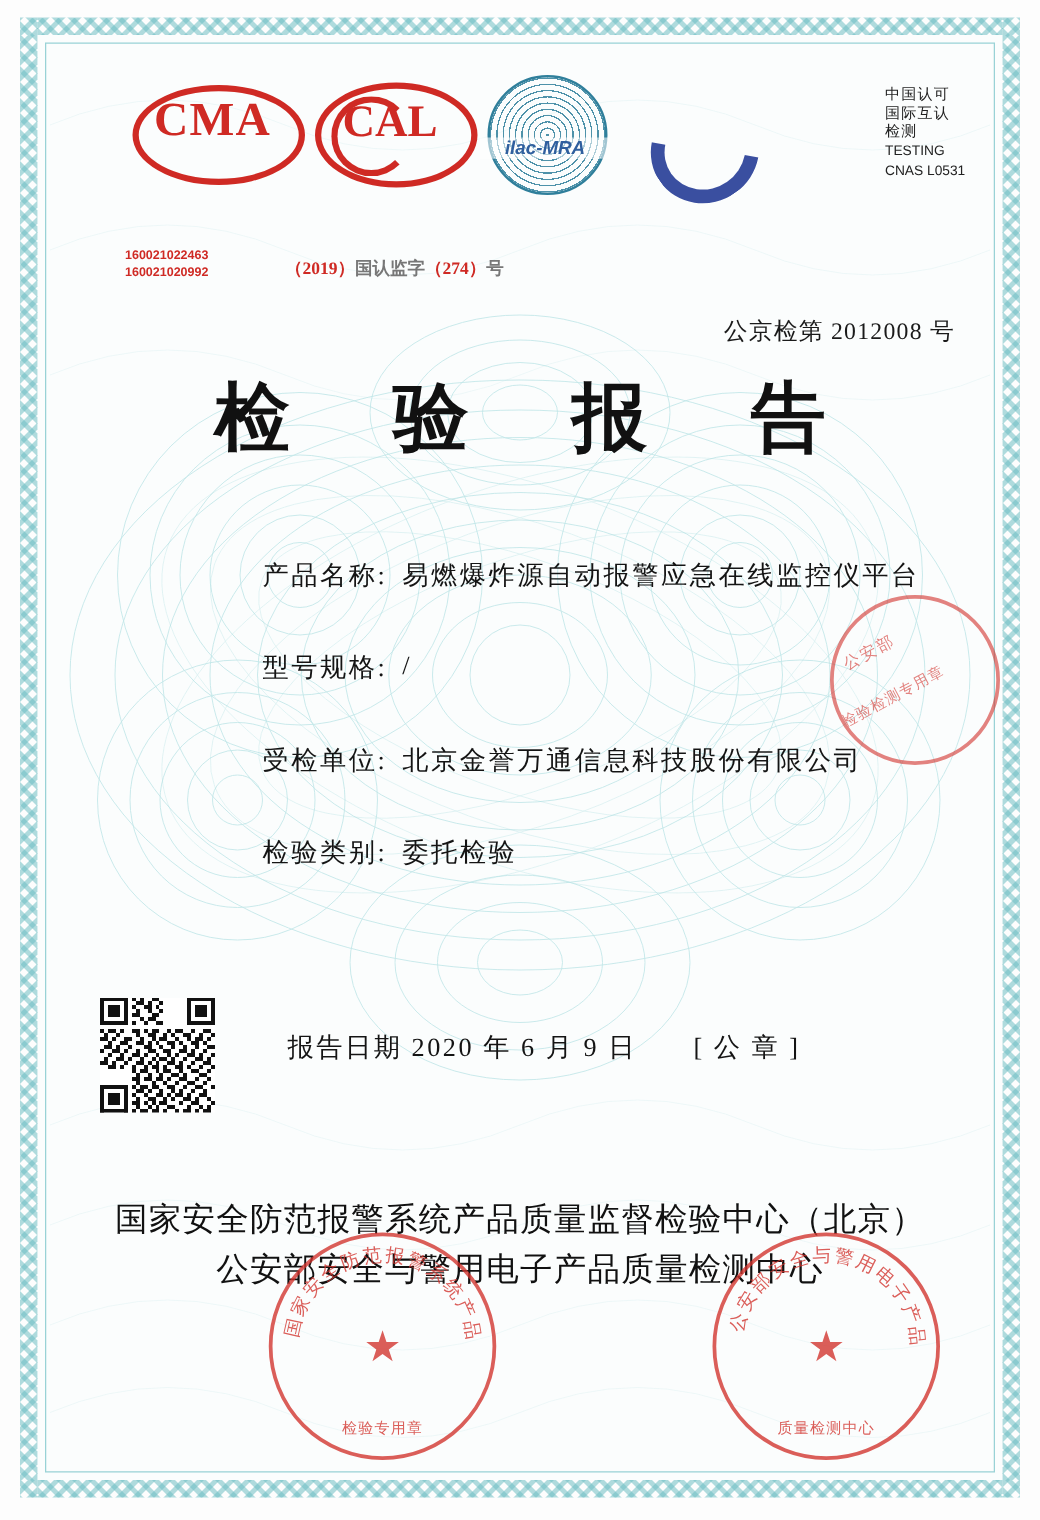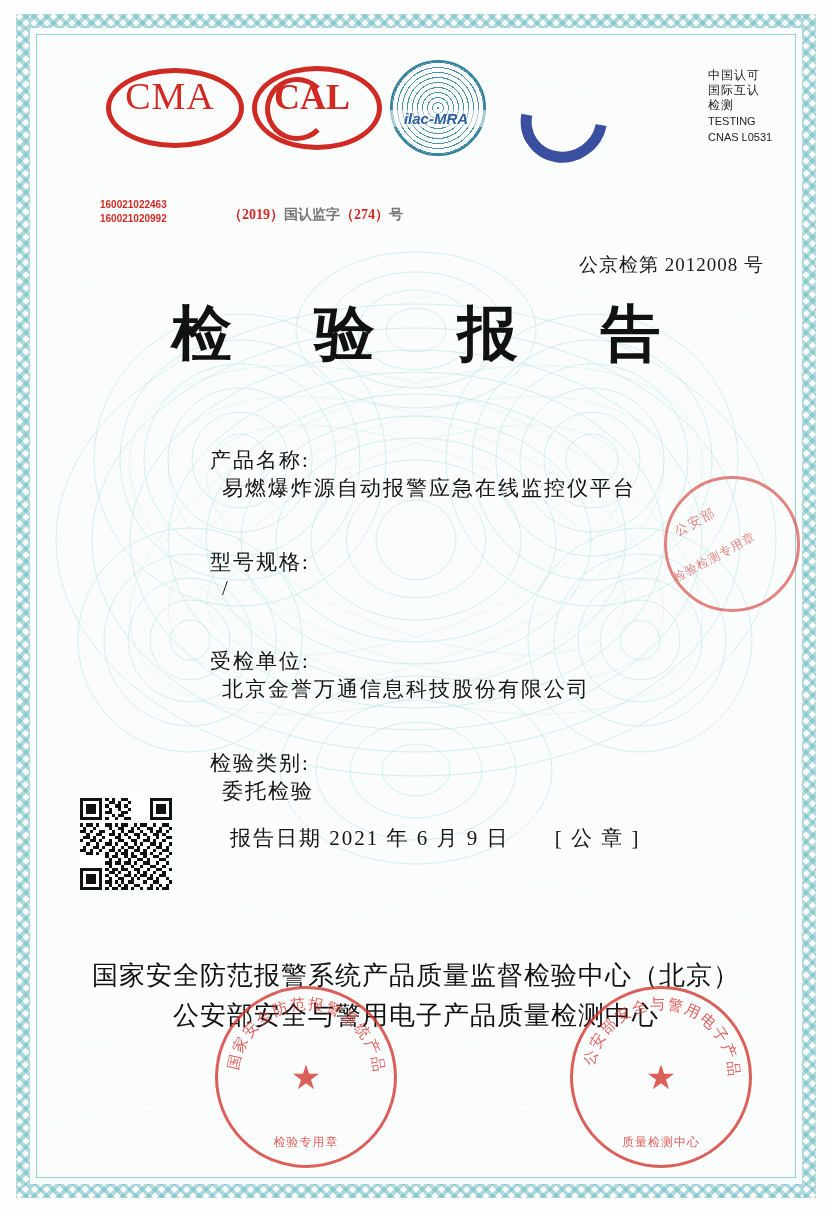--- a/index.html
+++ b/index.html
@@ -100,21 +100,21 @@
     border: 5px solid #cf2a24;
     border-radius: 50%;
     position: relative;
   }
   .cma .txt {
     position: absolute;
     left: -6px; top: 6px;
     width: 140px;
     text-align: center;
     font-family: "Liberation Serif", serif;
-    font-weight: normal;
+    font-weight: bold;
     font-size: 38px;
     letter-spacing: 1px;
     color: #cf2a24;
   }
   
   .cal { left: 192px; top: 10px; }
   .cal .oval {
     width: 120px; height: 74px;
     border: 5px solid #cf2a24;
     border-radius: 50%;
@@ -249,21 +249,20 @@
     left: 150px;
     right: 10px;
     top: 390px;
   }
   .field-row {
     display: flex;
     align-items: flex-start;
     margin-bottom: 46px;
     font-size: 21px;
     color: #141414;
-    flex-direction: column;
   }
   .field-label {
     white-space: nowrap;
     letter-spacing: 2px;
   }
   .field-value {
     margin-left: 12px;
     letter-spacing: 2px;
   }
 
@@ -742,21 +741,21 @@
             <rect x="19" y="28" width="1" height="1"></rect>
             <rect x="21" y="28" width="2" height="1"></rect>
             <rect x="24" y="28" width="1" height="1"></rect>
             <rect x="26" y="28" width="2" height="1"></rect>
         </g>
       </svg>
     </div>
 
     <div class="date-row">
       <span>报告日期</span>
-      <span>2021</span>
+      <span>2020</span>
       <span>年</span>
       <span>6</span>
       <span>月</span>
       <span>9</span>
       <span>日</span>
       <span class="seal-hint">[ 公 章 ]</span>
     </div>
 
     <div class="org">
       <div class="line1">国家安全防范报警系统产品质量监督检验中心（北京）</div>

